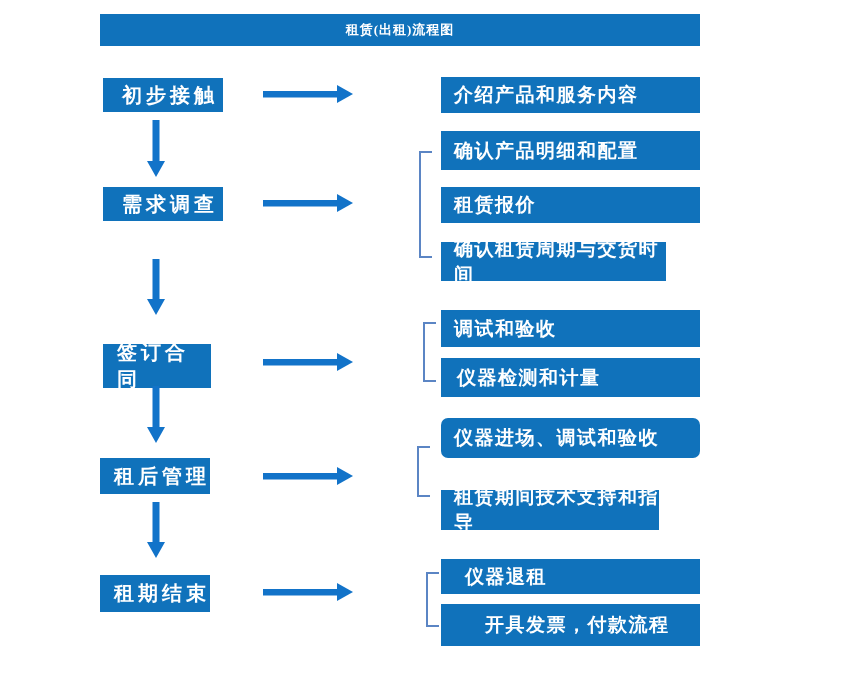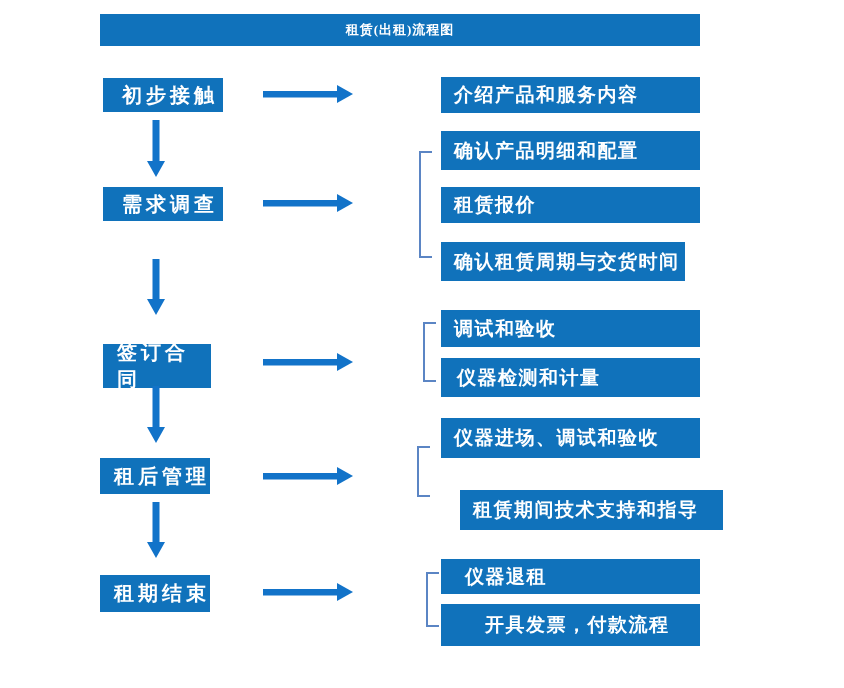--- a/index.html
+++ b/index.html
@@ -44,27 +44,27 @@
   <div class="node left-node" style="left:103px;top:78px;width:120px;height:34px;">初步接触</div>
   <div class="node left-node" style="left:103px;top:187px;width:120px;height:34px;">需求调查</div>
   <div class="node left-node" style="left:103px;top:344px;width:108px;height:44px;">签订合同</div>
   <div class="node left-node" style="left:100px;top:458px;width:110px;height:36px;">租后管理</div>
   <div class="node left-node" style="left:100px;top:575px;width:110px;height:37px;">租期结束</div>
 
   <div class="node right-node" style="left:441px;top:77px;width:259px;height:36px;">介绍产品和服务内容</div>
 
   <div class="node right-node" style="left:441px;top:131px;width:259px;height:39px;">确认产品明细和配置</div>
   <div class="node right-node" style="left:441px;top:187px;width:259px;height:36px;">租赁报价</div>
-  <div class="node right-node" style="left:441px;top:242px;width:244px;height:39px;">确认租赁周期与交货时间</div>
+  <div class="node right-node" style="left:441px;top:242px;width:225px;height:39px;">确认租赁周期与交货时间</div>
 
   <div class="node right-node" style="left:441px;top:310px;width:259px;height:37px;">调试和验收</div>
   <div class="node right-node" style="left:441px;top:358px;width:259px;height:39px;padding-left:16px;">仪器检测和计量</div>
 
-  <div class="node right-node" style="left:441px;top:418px;width:259px;height:40px;">仪器进场、调试和验收</div>
-  <div class="node right-node" style="left:460px;top:490px;width:263px;height:40px;">租赁期间技术支持和指导</div>
+  <div class="node right-node" style="left:441px;top:418px;width:259px;height:40px;border-radius:7px;">仪器进场、调试和验收</div>
+  <div class="node right-node" style="left:441px;top:490px;width:218px;height:40px;">租赁期间技术支持和指导</div>
 
   <div class="node right-node" style="left:441px;top:559px;width:259px;height:35px;padding-left:24px;">仪器退租</div>
   <div class="node right-node" style="left:441px;top:604px;width:259px;height:42px;padding-left:44px;">开具发票，付款流程</div>
 
   <svg class="arrow" style="left:263px;top:85px;" width="90" height="18" viewBox="0 0 90 18">
     <rect x="0" y="6" width="76" height="6.5" fill="var(--arrow-blue)"></rect>
     <polygon points="74,0 90,9 74,18" fill="var(--arrow-blue)"></polygon>
   </svg>
   <svg class="arrow" style="left:263px;top:194px;" width="90" height="18" viewBox="0 0 90 18">
     <rect x="0" y="6" width="76" height="6.5" fill="var(--arrow-blue)"></rect>

